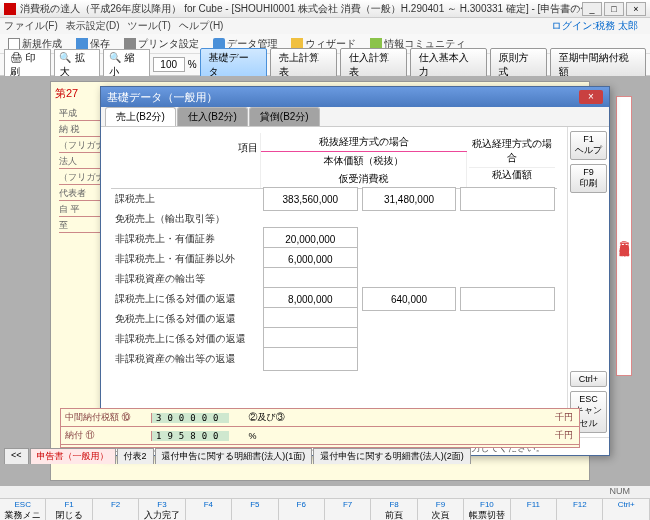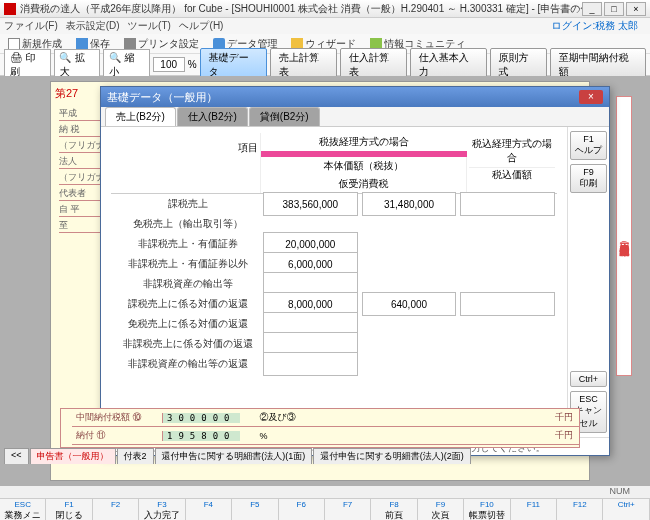--- a/index.html
+++ b/index.html
@@ -37,32 +37,32 @@
 .dlg-tabs { height: 20px; display: flex; align-items: flex-end; padding: 0 4px; background: #f4f4f4; border-bottom: 1px solid #ccc; }
 .dtab { padding: 2px 10px; border: 1px solid #bbb; border-bottom: none; background: #a3a3a3; font-size: 10px; margin-right: 1px; border-radius: 3px 3px 0 0; }
 .dtab.active { background: #fff; }
 .dlg-body { display: flex; height: 310px; }
 .dlg-main { flex: 1; padding: 6px 10px; overflow: hidden; }
 .dlg-side { width: 42px; border-left: 1px solid #ddd; padding: 4px 2px; display: flex; flex-direction: column; gap: 4px; }
 .sidebtn { border: 1px solid #aaa; background: linear-gradient(#fff,#e4e4e4); font-size: 9px; text-align: center; padding: 2px 1px; border-radius: 2px; }
 .grid-hdr { display: flex; border-bottom: 1px solid #ccc; }
 .grid-hdr .c1 { width: 150px; text-align: right; padding: 8px 2px; font-size: 10px; border-right: 1px solid #eee; }
 .grid-hdr .cg { flex: 1; }
-.grid-hdr .cg-top { text-align: center; padding: 2px; font-size: 10px; border-bottom: 6px solid #ec4899; }
+.grid-hdr .cg-top { text-align: center; padding: 2px; font-size: 10px; border-bottom: 1px solid #ec4899; }
 .grid-hdr .cg-sub { display: flex; flex-direction: column; }
 .grid-hdr .cg-sub div { flex: 1; text-align: center; padding: 2px; font-size: 10px; border-right: 1px solid #eee; }
 .grid-hdr .c4 { width: 90px; text-align: center; padding: 2px; font-size: 10px; }
 .grid-hdr .c4-top { border-bottom: 1px solid #eee; padding: 2px; }
 .grow { display: flex; align-items: center; height: 20px; }
-.grow .lbl { width: 150px; font-size: 10px; padding-left: 4px; color: #333; text-align: center; }
+.grow .lbl { width: 150px; font-size: 10px; padding-left: 4px; color: #333; }
 .grow .cell { flex: 1; padding: 0 2px; }
 .grow .cell input { width: 100%; height: 24px; border: 1px solid #bbb; text-align: center; padding: 0 4px; font-size: 10px; background: #fff; }
 .dlg-note { font-size: 9px; color: #555; padding: 4px 8px; border-top: 1px solid #ddd; }
 .bottom-strip { position: absolute; left: 60px; bottom: 38px; width: 520px; height: 40px; background: #fffce0; border: 1px solid #c88; font-size: 9px; }
-.bottom-strip .r { display: flex; align-items: center; height: 18px; border-bottom: 1px solid #c88; margin-left: 11px; }
+.bottom-strip .r { display: flex; align-items: center; height: 18px; border-bottom: 1px solid #c88; }
 .bottom-strip .r .lab { width: 90px; padding-left: 4px; color: #844; }
 .bottom-strip .r .num { font-family: monospace; letter-spacing: 6px; border-left: 1px solid #c88; padding: 0 4px; background: #cfe8cf; }
 .bottom-strip .r .unit { margin-left: auto; padding-right: 6px; color: #844; }
 .sheet-tabs { position: absolute; left: 4px; bottom: 22px; display: flex; font-size: 9px; }
 .stab { padding: 1px 6px; border: 1px solid #999; border-bottom: none; background: #eee; margin-right: 1px; }
 .stab.red { color: #c00; background: #ffe8e8; }
 .fkeys { position: absolute; left: 0; bottom: 0; width: 100%; height: 22px; background: #f4f4f4; border-top: 1px solid #ccc; display: flex; }
 .fkey { flex: 1; border-right: 1px solid #ccc; text-align: center; font-size: 9px; padding: 1px 0; }
 .fkey .fn { color: #06c; font-size: 8px; display: block; }
 .status { position: absolute; right: 20px; bottom: 24px; font-size: 9px; color: #666; }

